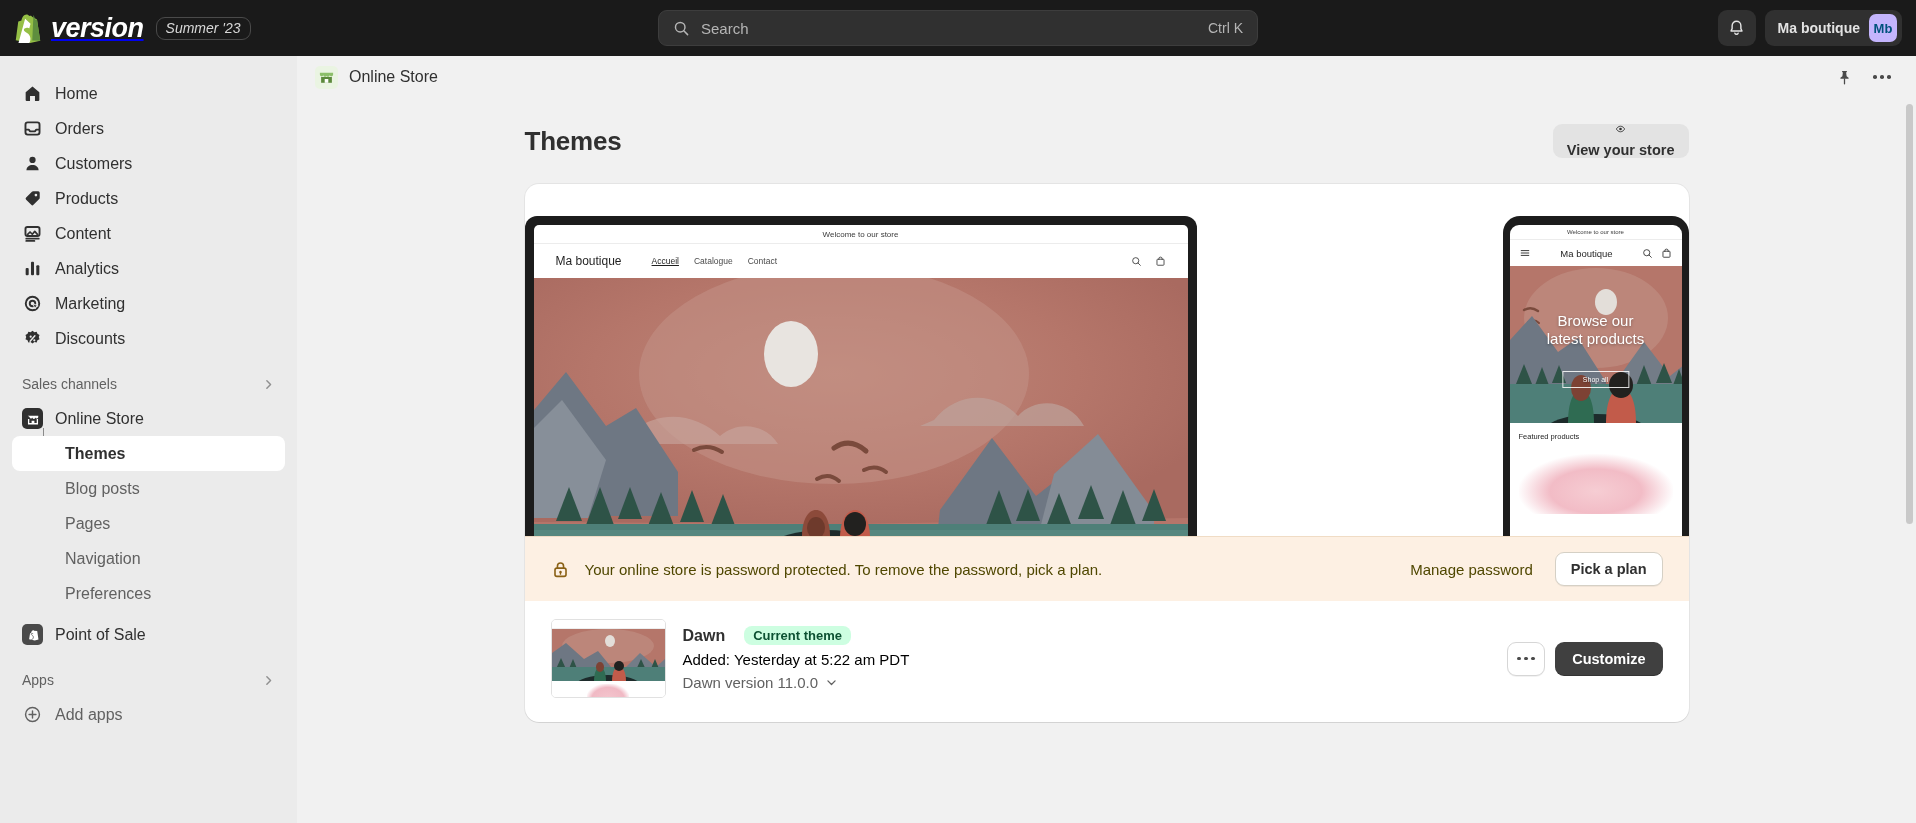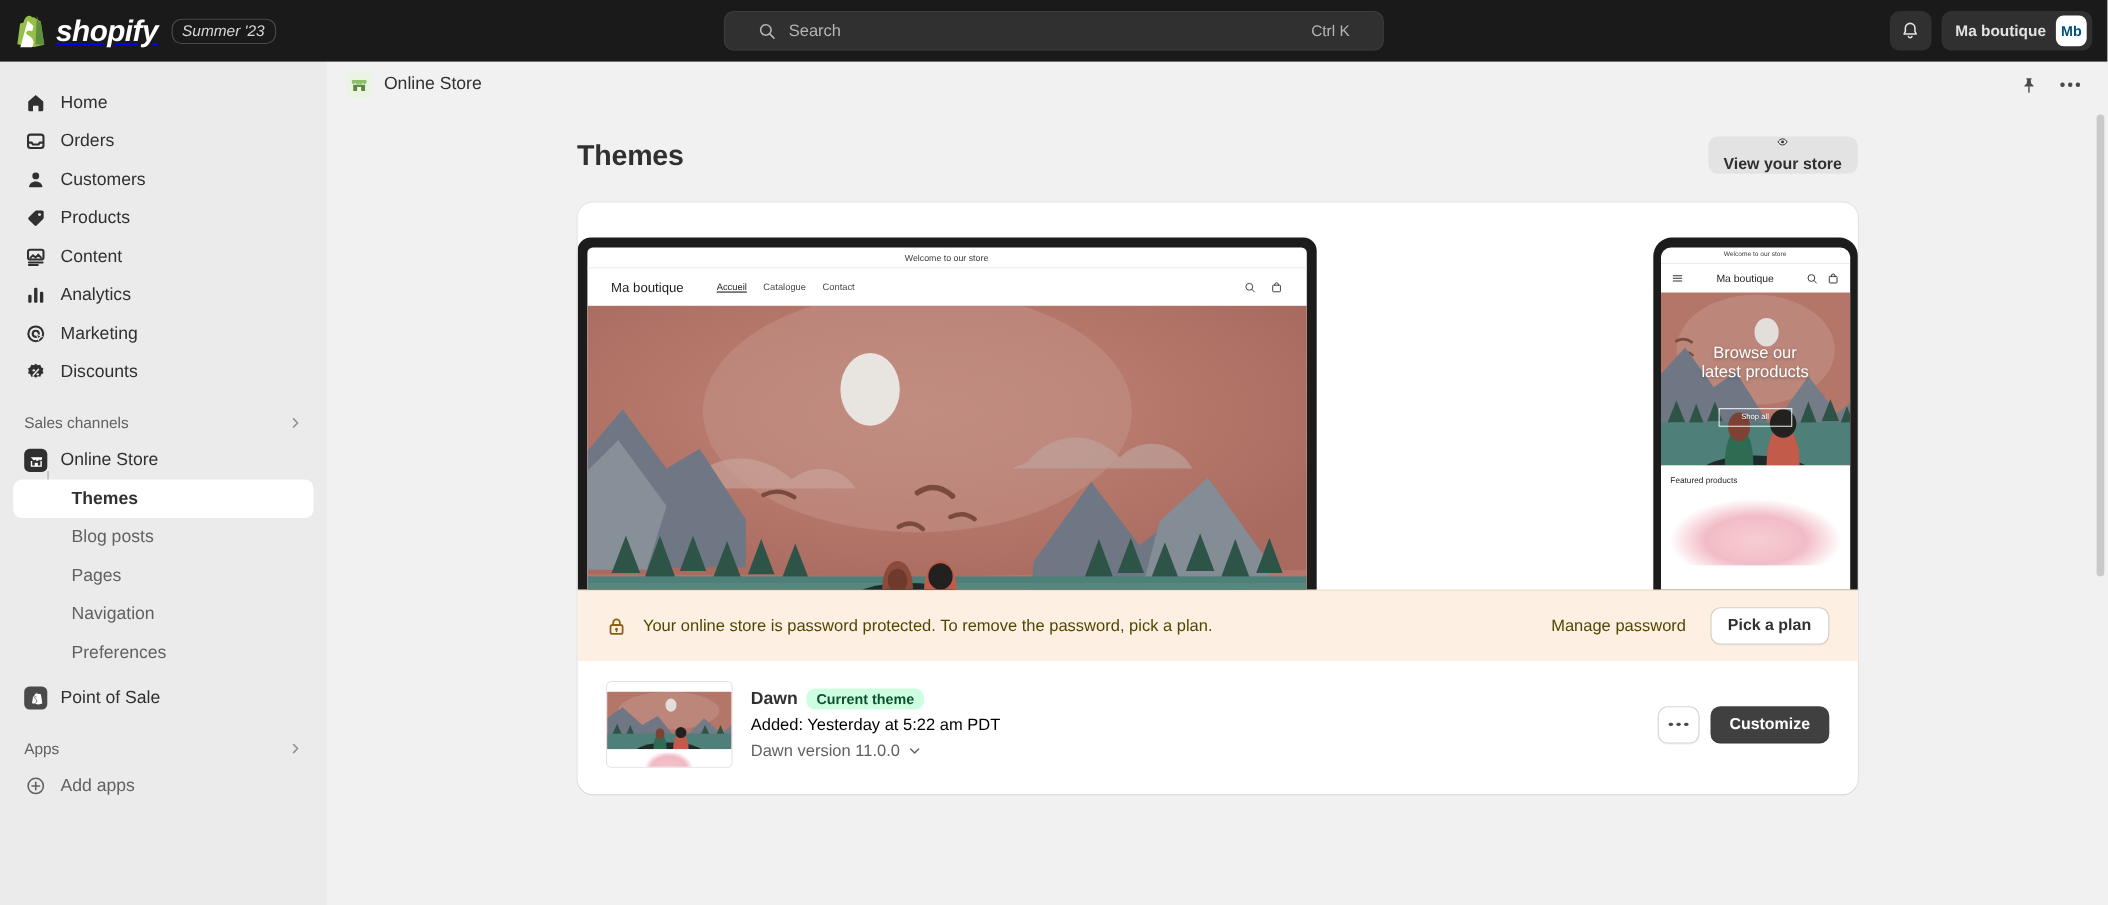--- a/index.html
+++ b/index.html
@@ -30,21 +30,21 @@
     border: 1px solid #4a4a4a; border-radius: 9px;
     color: #d8d8d8; font-size: 14px; font-style: italic;
     padding: 2px 9px 3px; white-space: nowrap;
   }
   .search-wrap {
     position: absolute; left: 50%; transform: translateX(-50%);
     width: 600px;
   }
   .search-box {
     height: 36px; background: #303030; border-radius: 9px;
-    display: flex; align-items: center; padding: 0 30px;
+    display: flex; align-items: center; padding: 0 14px;
     border: 1px solid #3d3d3d; cursor: text;
   }
   .search-icon-svg { width: 17px; height: 17px; flex: 0 0 17px; margin-right: 11px; }
   .search-placeholder { color: #b5b5b5; font-size: 15px; flex: 1; }
   .search-kbd { color: #b5b5b5; font-size: 14px; }
 
   .topbar-right {
     margin-left: auto; display: flex; align-items: center;
     gap: 9px; padding-right: 14px;
   }
@@ -54,21 +54,21 @@
     border: none; cursor: pointer;
   }
   .account-chip {
     height: 36px; border-radius: 9px; background: #303030;
     display: flex; align-items: center; gap: 9px;
     padding: 0 5px 0 13px; cursor: pointer; border: none;
   }
   .account-name { color: #e3e3e3; font-size: 14px; font-weight: 600; white-space: nowrap; }
   .avatar {
     width: 28px; height: 28px; border-radius: 7px;
-    background: #ffffff; color: #00527c;
+    background: #c4b5fd; color: #00527c;
     font-size: 13px; font-weight: 600;
     display: flex; align-items: center; justify-content: center;
   }
 
   
   .body-split { flex: 1; display: flex; min-height: 0; }
 
   
   .sidebar {
     width: 297px; flex: 0 0 297px;
@@ -239,21 +239,21 @@
   }
   .thumb-top { height: 9px; background: #fff; border-bottom: 1px solid #eee; }
   .thumb-hero { height: 52px; position: relative; overflow: hidden; background: #b5766a; }
   .thumb-bot { height: 17px; background: #fff; }
   .thumb-prod {
     position: absolute; bottom: -9px; left: 50%; transform: translateX(-50%);
     width: 42px; height: 22px;
     background: radial-gradient(ellipse at 50% 70%, #f4c6ce 0%, #f0b9c4 55%, rgba(255,255,255,0) 76%);
   }
   .theme-meta { display: flex; flex-direction: column; gap: 6px; }
-  .theme-name-row { display: flex; align-items: center; gap: 8px; }
+  .theme-name-row { display: flex; align-items: center; gap: 19px; }
   .theme-name { font-size: 16px; font-weight: 700; color: #303030; }
   .badge {
     background: #cdfee1; color: #0c5132; font-size: 13px; font-weight: 600;
     border-radius: 8px; padding: 2px 9px;
   }
   .theme-sub { font-size: 15px; color: #000000; }
   .version-row { display: flex; align-items: center; gap: 7px; cursor: pointer; }
   .version-txt { font-size: 15px; color: #616161; }
   .theme-actions { margin-left: auto; display: flex; align-items: center; gap: 10px; }
   .ellipsis-btn {
@@ -281,21 +281,21 @@
 <body>
 
 <header class="topbar">
   <div class="brand">
     <a class="shopify-logo" href="#">
       <svg class="bag-icon" viewBox="0 0 24 26">
         <path d="M15.5 3.2c-.2-.5-.7-.9-1.3-.9-.3 0-.7.1-1 .3-.6-.9-1.5-1.4-2.5-1.4-2.2 0-3.9 2.5-4.4 5.3l-2 .6c-.6.2-.7.2-.8.8L1.4 23.6l12.4 2.3L22.6 24 19.8 5.6l-4.3-2.4z" fill="#95BF46"></path>
         <path d="M19.8 5.6l-.5-.1-1 .3s-1.1-3.3-1.3-3.7c-.1-.2-.2-.2-.3-.2l-1 21.9L22.6 24 19.8 5.6z" fill="#5E8E3E"></path>
         <path d="M14.2 9.3l-1.1 4.1s-1.2-.6-2.6-.5c-2.1.1-2.1 1.4-2.1 1.8.1 2 5.4 2.4 5.7 7.1.2 3.7-2 6.2-5.2 6.4l-5.5-1 6.1-22.2 4.7 4.3z" fill="#fff"></path>
       </svg>
-      <span class="wordmark">shopify</span>
+      <span class="wordmark">version</span>
     </a>
     <span class="season-badge">Summer '23</span>
   </div>
 
   <div class="search-wrap">
     <div class="search-box">
       <svg class="search-icon-svg" viewBox="0 0 20 20">
         <circle cx="8.5" cy="8.5" r="5.6" fill="none" stroke="#b5b5b5" stroke-width="1.7"></circle>
         <line x1="12.7" y1="12.7" x2="17.2" y2="17.2" stroke="#b5b5b5" stroke-width="1.7" stroke-linecap="round"></line>
       </svg>

